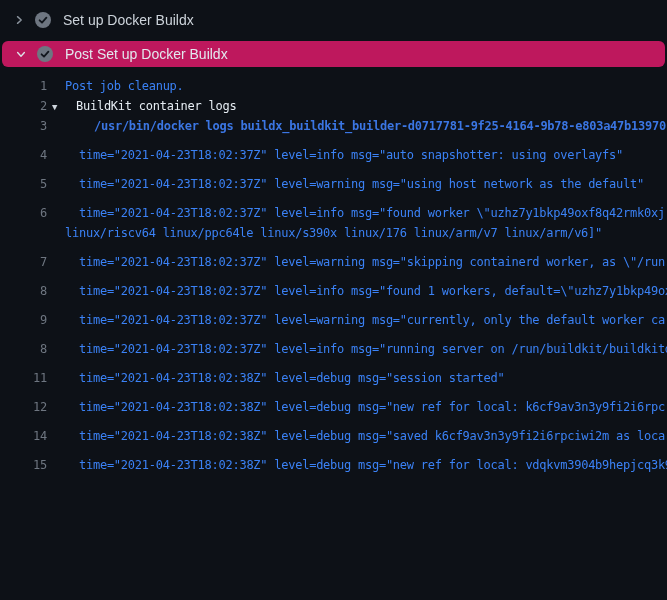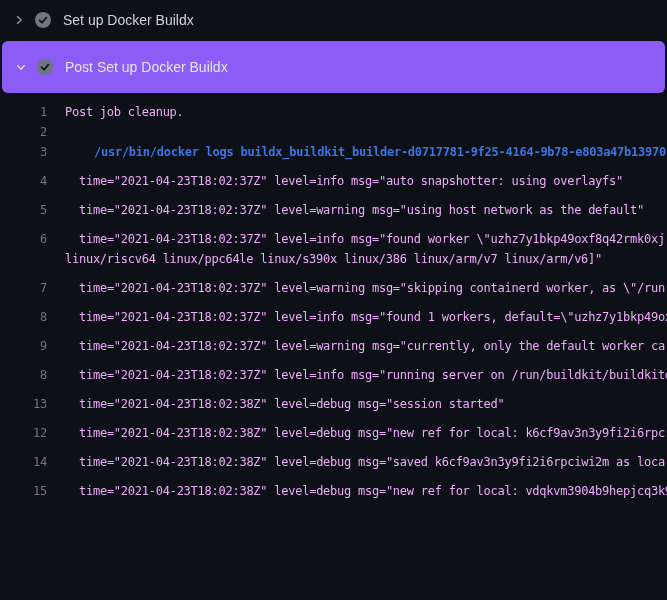--- a/index.html
+++ b/index.html
@@ -9,41 +9,41 @@
     background: #0d1117;
     font-family: "Liberation Sans", sans-serif;
   }
   
   .steps { padding-top: 0; }
   .step {
     height: 40px; display: flex; align-items: center;
     padding-left: 12px; cursor: pointer;
   }
   .step.expanded {
-    height: 52px; margin: 1px 2px; border-radius: 6px;
-    background: #8b5cf6;
+    height: 26px; margin: 1px 2px; border-radius: 6px;
+    background: #be185d;
   }
   .chev { width: 14px; height: 14px; flex: none; margin-right: 9px;
           display: flex; align-items: center; justify-content: center; }
   .check { width: 16px; height: 16px; flex: none; margin-right: 12px; display: flex; }
   .slabel { color: #ccd3da; font-size: 14px; }
   .step.expanded .slabel { color: #e2e8ee; }
 
   
   .log {
     margin-top: 9px;
     font-family: "DejaVu Sans Mono", monospace;
     font-size: 12px; line-height: 20px; letter-spacing: -0.25px;
   }
   .lrow { display: flex; height: 20px; }
   .lnum {
     width: 47px; flex: none; text-align: right;
     color: #6e7681; cursor: pointer; user-select: none;
   }
-  .ltext { color: #f0abfc; white-space: pre; padding-left: 18px; }
+  .ltext { color: #3b82f6; white-space: pre; padding-left: 18px; }
   .lrow.log .ltext, .lrow.command .ltext { padding-left: 32px; }
   .lrow.group .ltext { padding-left: 5px; color: #e6edf3; cursor: pointer; }
   .lrow.command .ltext { color: #3b76e3; font-weight: bold; padding-left: 47px; }
   .tri {
     display: inline-block; width: 24px; font-size: 9px;
     color: #cdd5dd; vertical-align: middle; letter-spacing: 0;
   }
 </style>
 </head>
 <body>
@@ -85,20 +85,21 @@
   </div>
 </div>
   <div class="log" id="log">
   <div class="lrow plain">
     <span class="lnum">1</span>
     <span class="ltext"><span class="ltxt">Post job cleanup.</span></span>
   </div>
 
   <div class="lrow group">
     <span class="lnum">2</span>
+    <span class="ltext"><span class="tri">▼</span><span class="ltxt">BuildKit container logs</span></span>
   </div>
 
   <div class="lrow command">
     <span class="lnum">3</span>
     <span class="ltext"><span class="ltxt">/usr/bin/docker logs buildx_buildkit_builder-d0717781-9f25-4164-9b78-e803a47b13970</span></span>
   </div>
 
   <div class="lrow log">
     <span class="lnum">4</span>
     <span class="ltext"><span class="ltxt">time="2021-04-23T18:02:37Z" level=info msg="auto snapshotter: using overlayfs"</span></span>
@@ -109,21 +110,21 @@
     <span class="ltext"><span class="ltxt">time="2021-04-23T18:02:37Z" level=warning msg="using host network as the default"</span></span>
   </div>
 
   <div class="lrow log">
     <span class="lnum">6</span>
     <span class="ltext"><span class="ltxt">time="2021-04-23T18:02:37Z" level=info msg="found worker \"uzhz7y1bkp49oxf8q42rmk0xj</span></span>
   </div>
 
   <div class="lrow continuation">
     <span class="lnum"></span>
-    <span class="ltext"><span class="ltxt">linux/riscv64 linux/ppc64le linux/s390x linux/386 linux/arm/v7 linux/arm/v6]"</span></span>
+    <span class="ltext"><span class="ltxt">linux/riscv64 linux/ppc64le linux/s390x linux/176 linux/arm/v7 linux/arm/v6]"</span></span>
   </div>
 
   <div class="lrow log">
     <span class="lnum">7</span>
     <span class="ltext"><span class="ltxt">time="2021-04-23T18:02:37Z" level=warning msg="skipping containerd worker, as \"/run</span></span>
   </div>
 
   <div class="lrow log">
     <span class="lnum">8</span>
     <span class="ltext"><span class="ltxt">time="2021-04-23T18:02:37Z" level=info msg="found 1 workers, default=\"uzhz7y1bkp49ox</span></span>
@@ -133,21 +134,21 @@
     <span class="lnum">9</span>
     <span class="ltext"><span class="ltxt">time="2021-04-23T18:02:37Z" level=warning msg="currently, only the default worker ca</span></span>
   </div>
 
   <div class="lrow log">
     <span class="lnum">8</span>
     <span class="ltext"><span class="ltxt">time="2021-04-23T18:02:37Z" level=info msg="running server on /run/buildkit/buildkitd</span></span>
   </div>
 
   <div class="lrow log">
-    <span class="lnum">13</span>
+    <span class="lnum">11</span>
     <span class="ltext"><span class="ltxt">time="2021-04-23T18:02:38Z" level=debug msg="session started"</span></span>
   </div>
 
   <div class="lrow log">
     <span class="lnum">12</span>
     <span class="ltext"><span class="ltxt">time="2021-04-23T18:02:38Z" level=debug msg="new ref for local: k6cf9av3n3y9fi2i6rpc</span></span>
   </div>
 
 
   <div class="lrow log">

